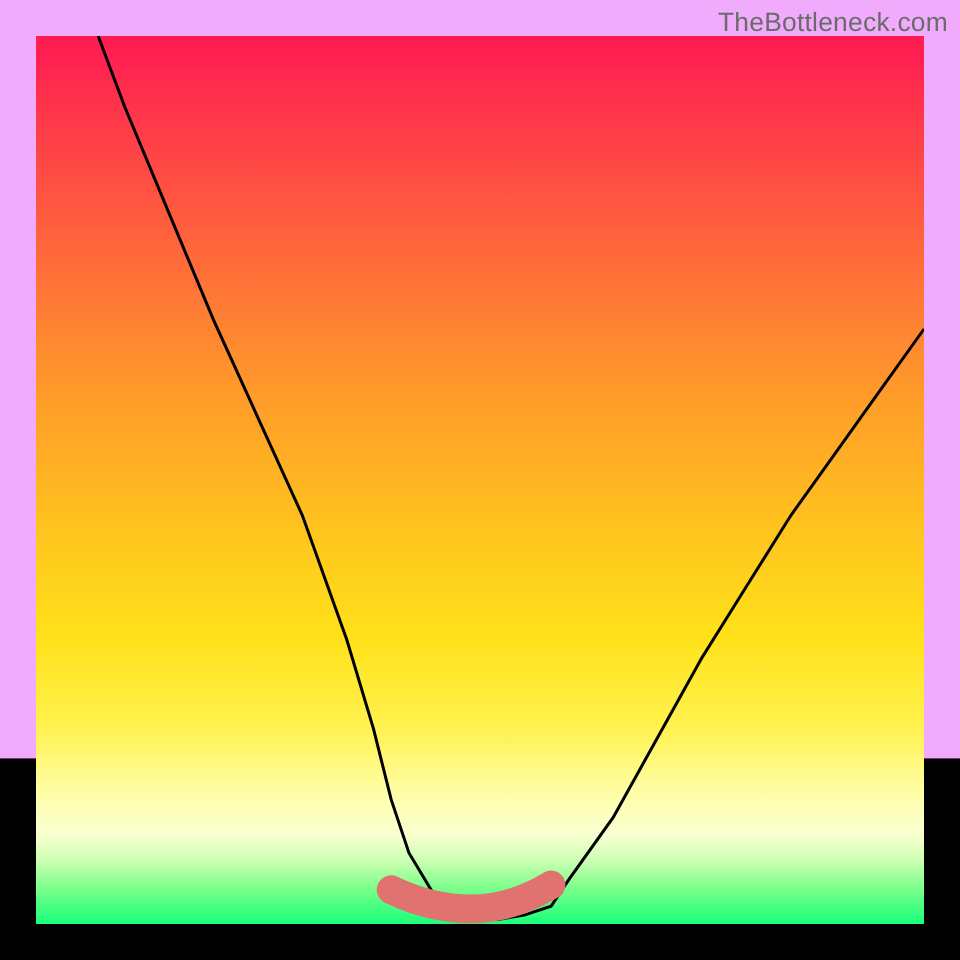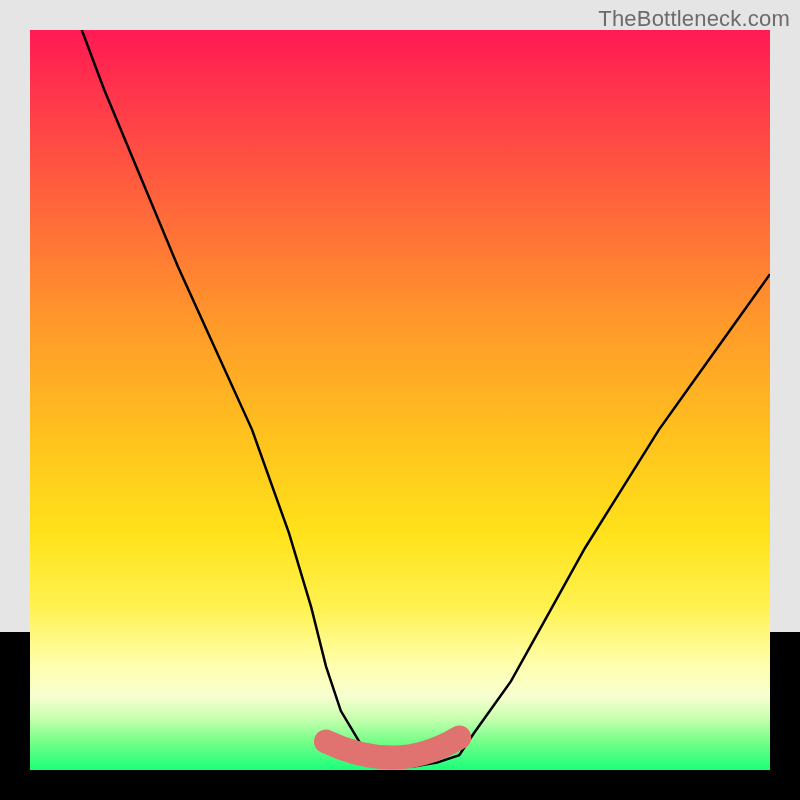--- a/index.html
+++ b/index.html
@@ -8,21 +8,21 @@
     width: 800px;
     height: 800px;
     overflow: hidden;
     background: #000;
     font-family: Arial, Helvetica, sans-serif;
   }
   .frame {
     position: relative;
     width: 800px;
     height: 632px;
-    background: #e5e5e5;
+    background: #f0abfc;
   }
   .plot-area {
     position: absolute;
     left: 30px;
     top: 30px;
     width: 740px;
     height: 740px;
     
     background: linear-gradient(
       to bottom,

